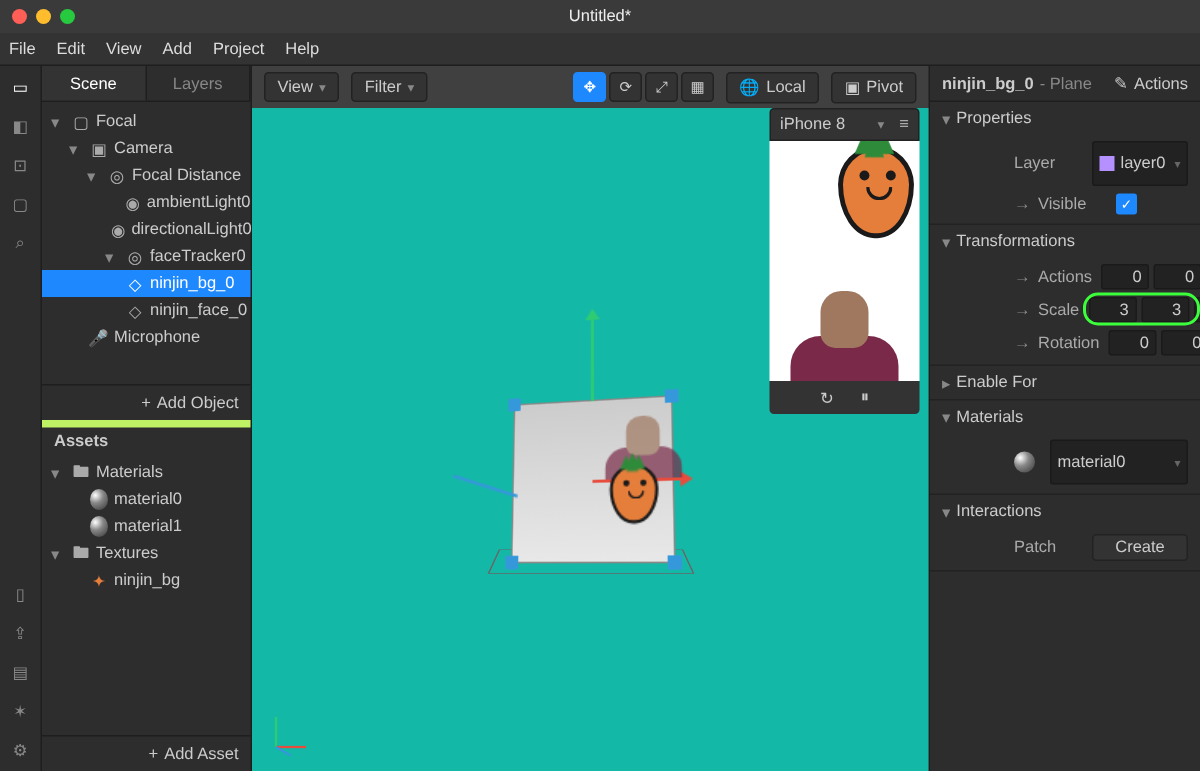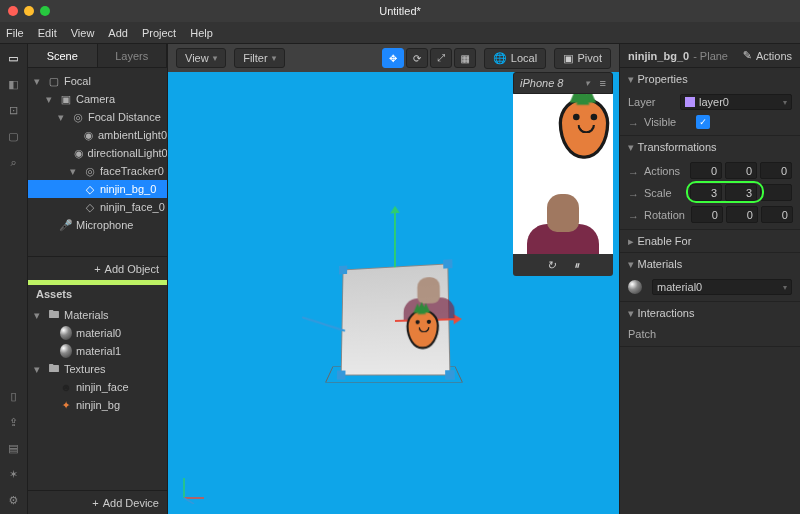--- a/index.html
+++ b/index.html
@@ -31,40 +31,40 @@
 .assets-head { height: 22px; border-top: 5px solid #bef264; display: flex; align-items: center; padding: 0 8px; font-weight: 600; }
 .assets-tree { flex: 1; overflow: auto; padding: 4px 0; }
 .center { flex: 1; background: #404040; position: relative; border-right: 1px solid #1e1e1e; }
 .viewport-toolbar { height: 28px; display: flex; align-items: center; padding: 0 8px; gap: 8px; }
 .vbtn { background: #333; border: 1px solid #222; border-radius: 3px; padding: 3px 8px; display: flex; align-items: center; gap: 4px; color: #ccc; }
 .vbtn .chev2 { color: #888; font-size: 9px; }
 .spacer { flex: 1; }
 .tool-group { display: flex; gap: 2px; }
 .tool { width: 22px; height: 20px; background: #333; border: 1px solid #222; border-radius: 3px; display: flex; align-items: center; justify-content: center; color: #ccc; font-size: 10px; }
 .tool.active { background: #1e88ff; border-color: #1e88ff; color: #fff; }
-.viewport { position: absolute; inset: 28px 0 0 0; background: #0ea5e9; overflow: hidden; font-style: italic; }
+.viewport { position: absolute; inset: 28px 0 0 0; background: #14b8a6; overflow: hidden; }
 .preview { position: absolute; right: 6px; top: 0; width: 100px; }
 .preview-bar { height: 22px; background: #333; display: flex; align-items: center; padding: 0 6px; gap: 4px; border: 1px solid #222; border-radius: 3px 3px 0 0; }
 .preview-bar .chev2 { color: #888; font-size: 9px; margin-left: auto; }
 .preview-bar .hamb { color: #aaa; }
 .preview-img { height: 160px; background: #fff; position: relative; overflow: hidden; }
 .preview-ctrl { height: 22px; background: #333; display: flex; align-items: center; justify-content: center; gap: 18px; border-radius: 0 0 3px 3px; }
 .axis-gizmo { position: absolute; left: 10px; bottom: 10px; width: 30px; height: 30px; }
 .inspector { width: 180px; background: #2d2d2d; display: flex; flex-direction: column; overflow: auto; }
 .insp-head { height: 24px; display: flex; align-items: center; padding: 0 8px; border-bottom: 1px solid #1e1e1e; }
 .insp-head .sub { color: #888; margin-left: 4px; }
 .insp-head .actions { margin-left: auto; display: flex; align-items: center; gap: 4px; }
 .section { border-bottom: 1px solid #222; }
 .sec-head { height: 22px; display: flex; align-items: center; padding: 0 8px; gap: 4px; }
 .sec-head .chev { color: #888; }
-.sec-body { padding: 4px 8px 6px; display: flex; flex-direction: column; gap: 5px; }
+.sec-body { padding: 4px 8px 6px; display: flex; flex-direction: column; gap: 5px; margin-left: 48px; }
 .prop-row { display: flex; align-items: center; gap: 6px; }
 .prop-row .lbl { width: 46px; color: #aaa; }
 .prop-row .arrow { width: 10px; color: #888; }
-.field { background: #222; border: 1px solid #1a1a1a; border-radius: 2px; height: 16px; flex: 1; display: flex; align-items: center; padding: 0 4px; justify-content: space-between; }
+.field { background: #222; border: 1px solid #1a1a1a; border-radius: 2px; height: 30px; flex: 1; display: flex; align-items: center; padding: 0 4px; justify-content: space-between; }
 .field .chev2 { color: #666; font-size: 8px; }
 .triple { display: flex; gap: 3px; flex: 1; }
 .numf { background: #222; border: 1px solid #1a1a1a; border-radius: 2px; height: 17px; width: 32px; display: flex; align-items: center; justify-content: flex-end; padding: 0 4px; position: relative; }
 .highlight-scale { position: absolute; border: 2px solid #3cff3c; border-radius: 10px; width: 78px; height: 22px; pointer-events: none; }
 .chk { width: 14px; height: 14px; background: #1e88ff; border-radius: 2px; display: flex; align-items: center; justify-content: center; font-size: 9px; color: #fff; }
 .layer-sw { width: 10px; height: 10px; background: #b491ff; }
 .mat-sphere { width: 14px; height: 14px; border-radius: 50%; background: radial-gradient(circle at 30% 30%, #fff, #888 40%, #333); }
 .create-btn { flex: 1; background: #333; border: 1px solid #222; border-radius: 3px; height: 18px; display: flex; align-items: center; justify-content: center; color: #ddd; }
 
 
@@ -206,32 +206,27 @@
           </span>
           <span>material1</span>
         </div>
       <div class="tree-row pad1">
           <span class="chev">▾</span>
           <span class="ic">🖿</span>
           <span>Textures</span>
         </div>
       <div class="tree-row pad2">
           <span class="chev"></span>
-          <span class="ic" style="color:#222">☻</span>
-          <span>ninjin_face</span>
-        </div>
-      <div class="tree-row pad2">
-          <span class="chev"></span>
           <span class="ic" style="color:#e67e3b">✦</span>
           <span>ninjin_bg</span>
         </div>
     </div>
     <div class="add-btn">
         <span>+</span>
-        <span>Add Device</span>
+        <span>Add Asset</span>
       </div>
   </div>
 
   <div class="center">
     <div class="viewport-toolbar">
       <div class="vbtn">
           <span>View</span>
           <span class="chev2">▾</span>
         </div>
       <div class="vbtn">
@@ -424,17 +419,20 @@
     </div>
 
     <div class="section">
       <div class="sec-head">
           <span class="chev">▾</span>
           <span>Interactions</span>
         </div>
       <div class="sec-body">
         <div class="prop-row">
           <span class="lbl">Patch</span>
+          <div class="create-btn">
+              <span>Create</span>
+            </div>
         </div>
       </div>
     </div>
   </div>
 </div>
 
 </body></html>

